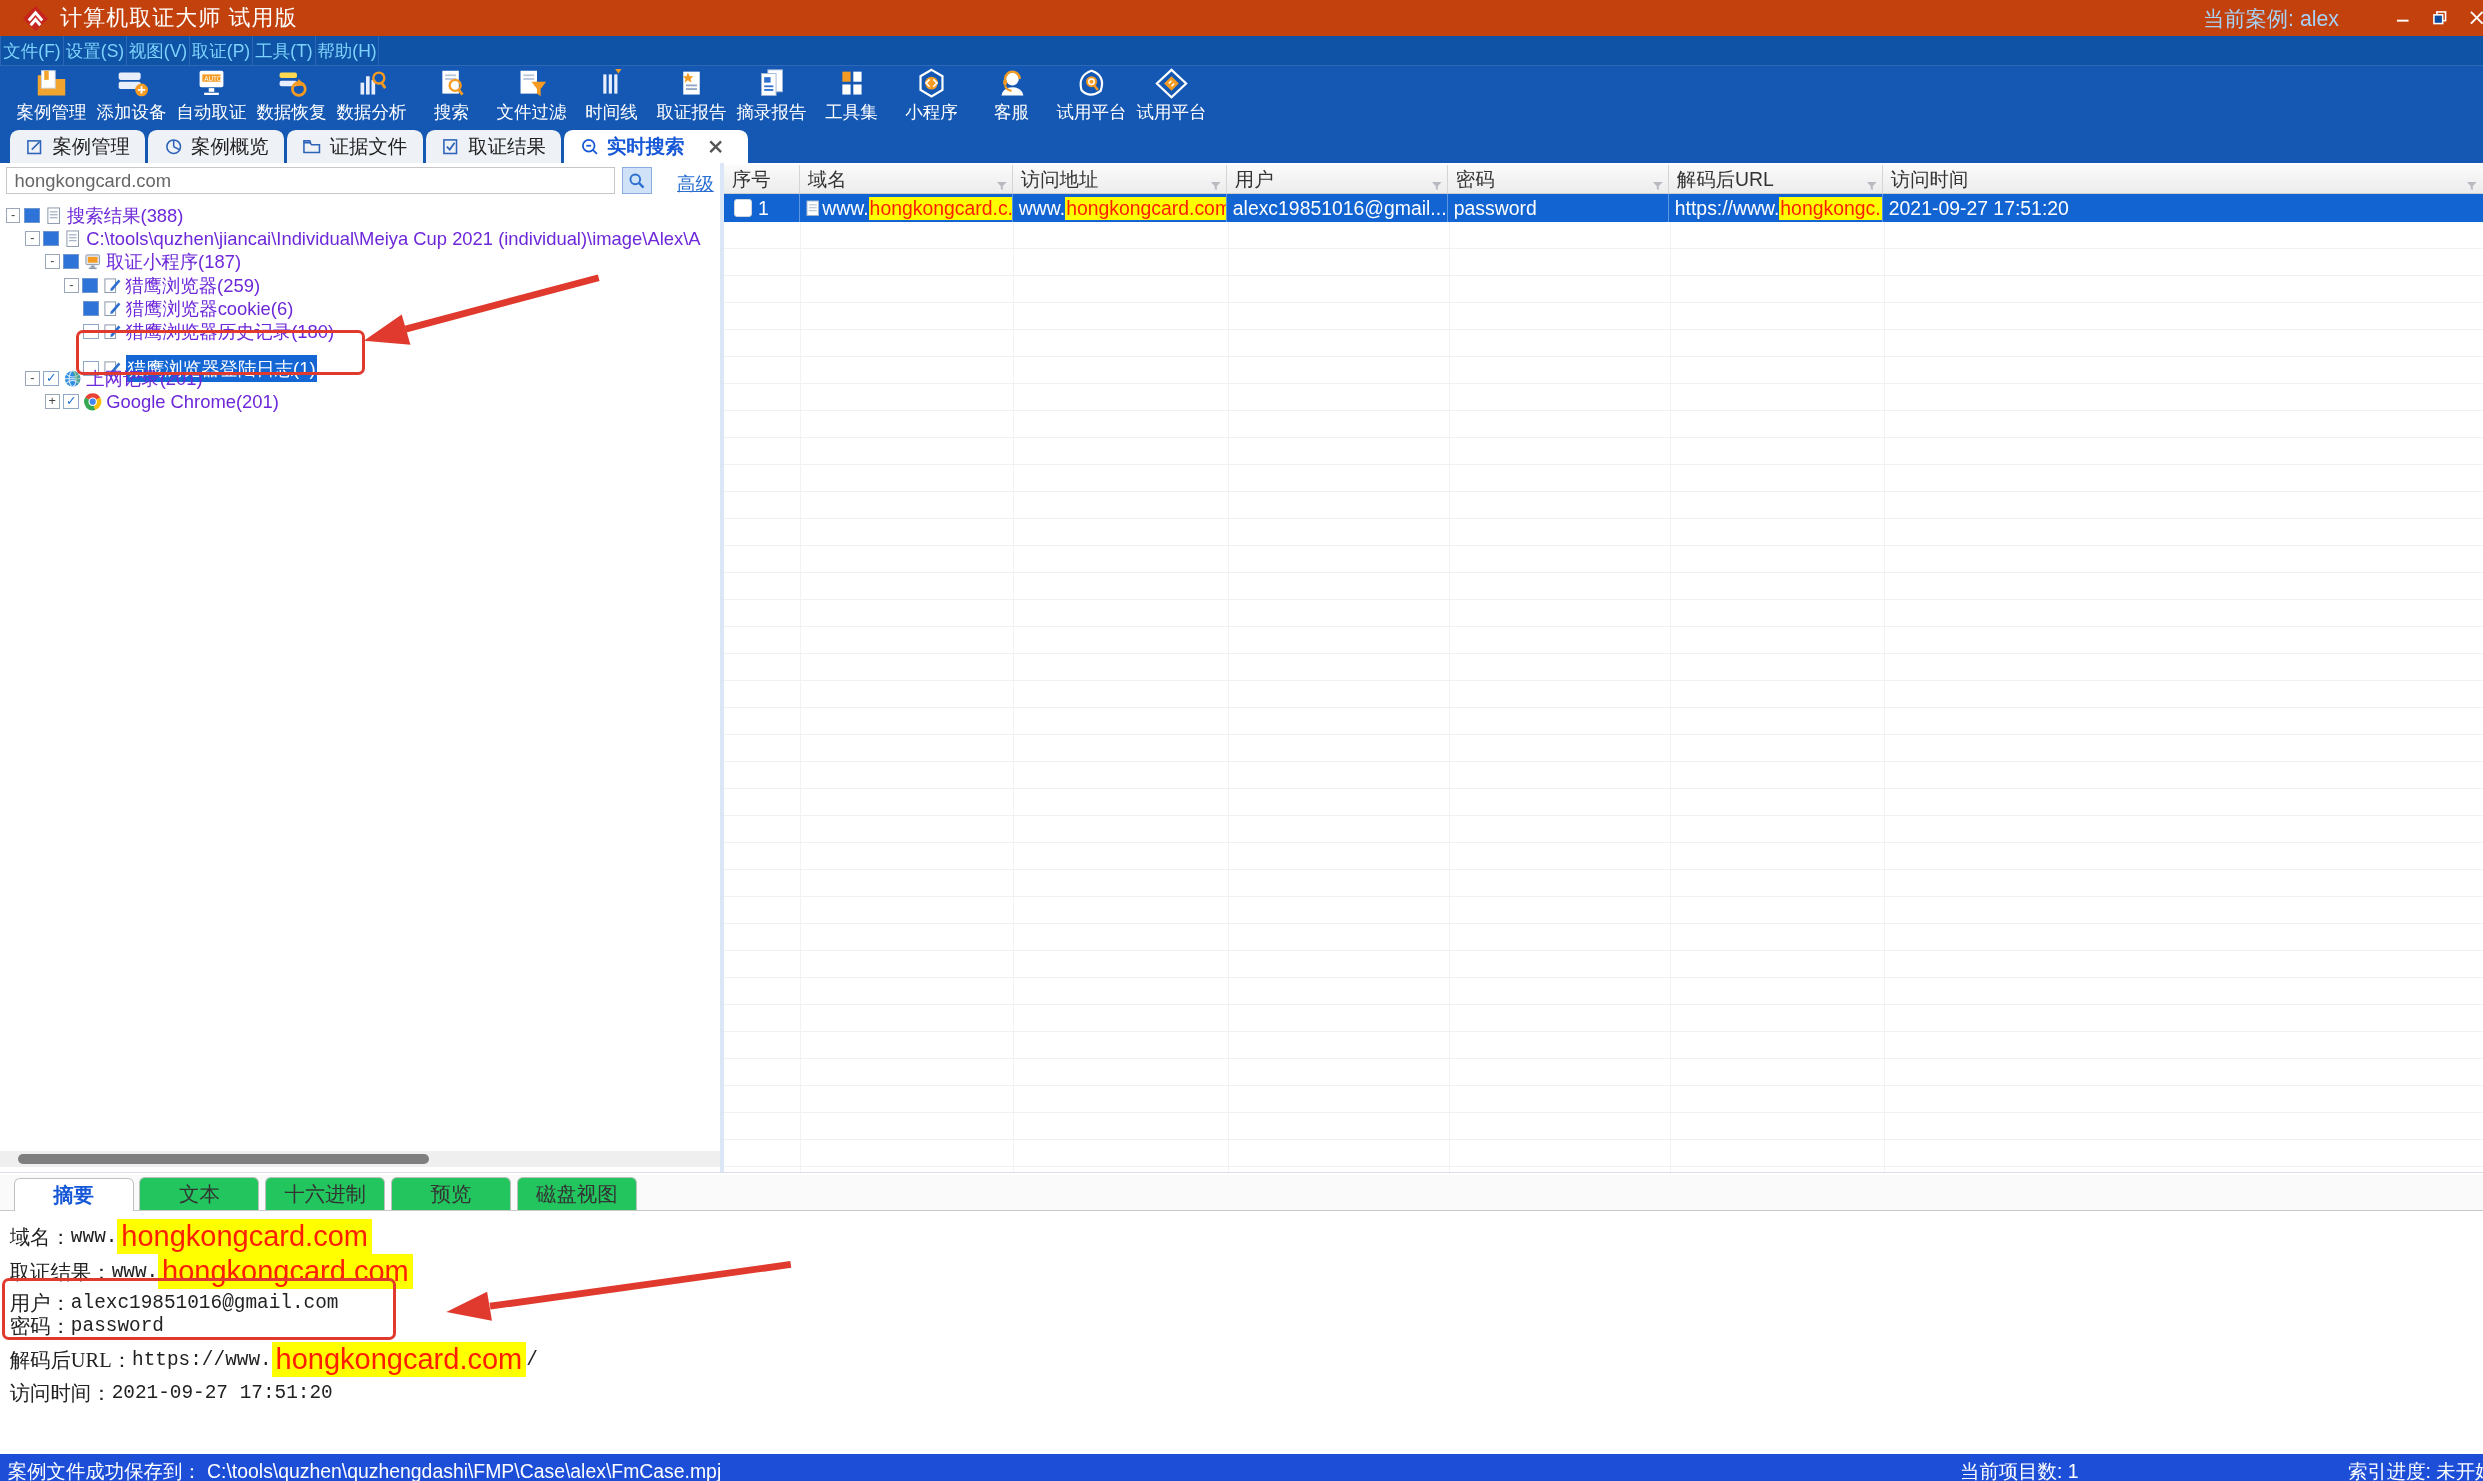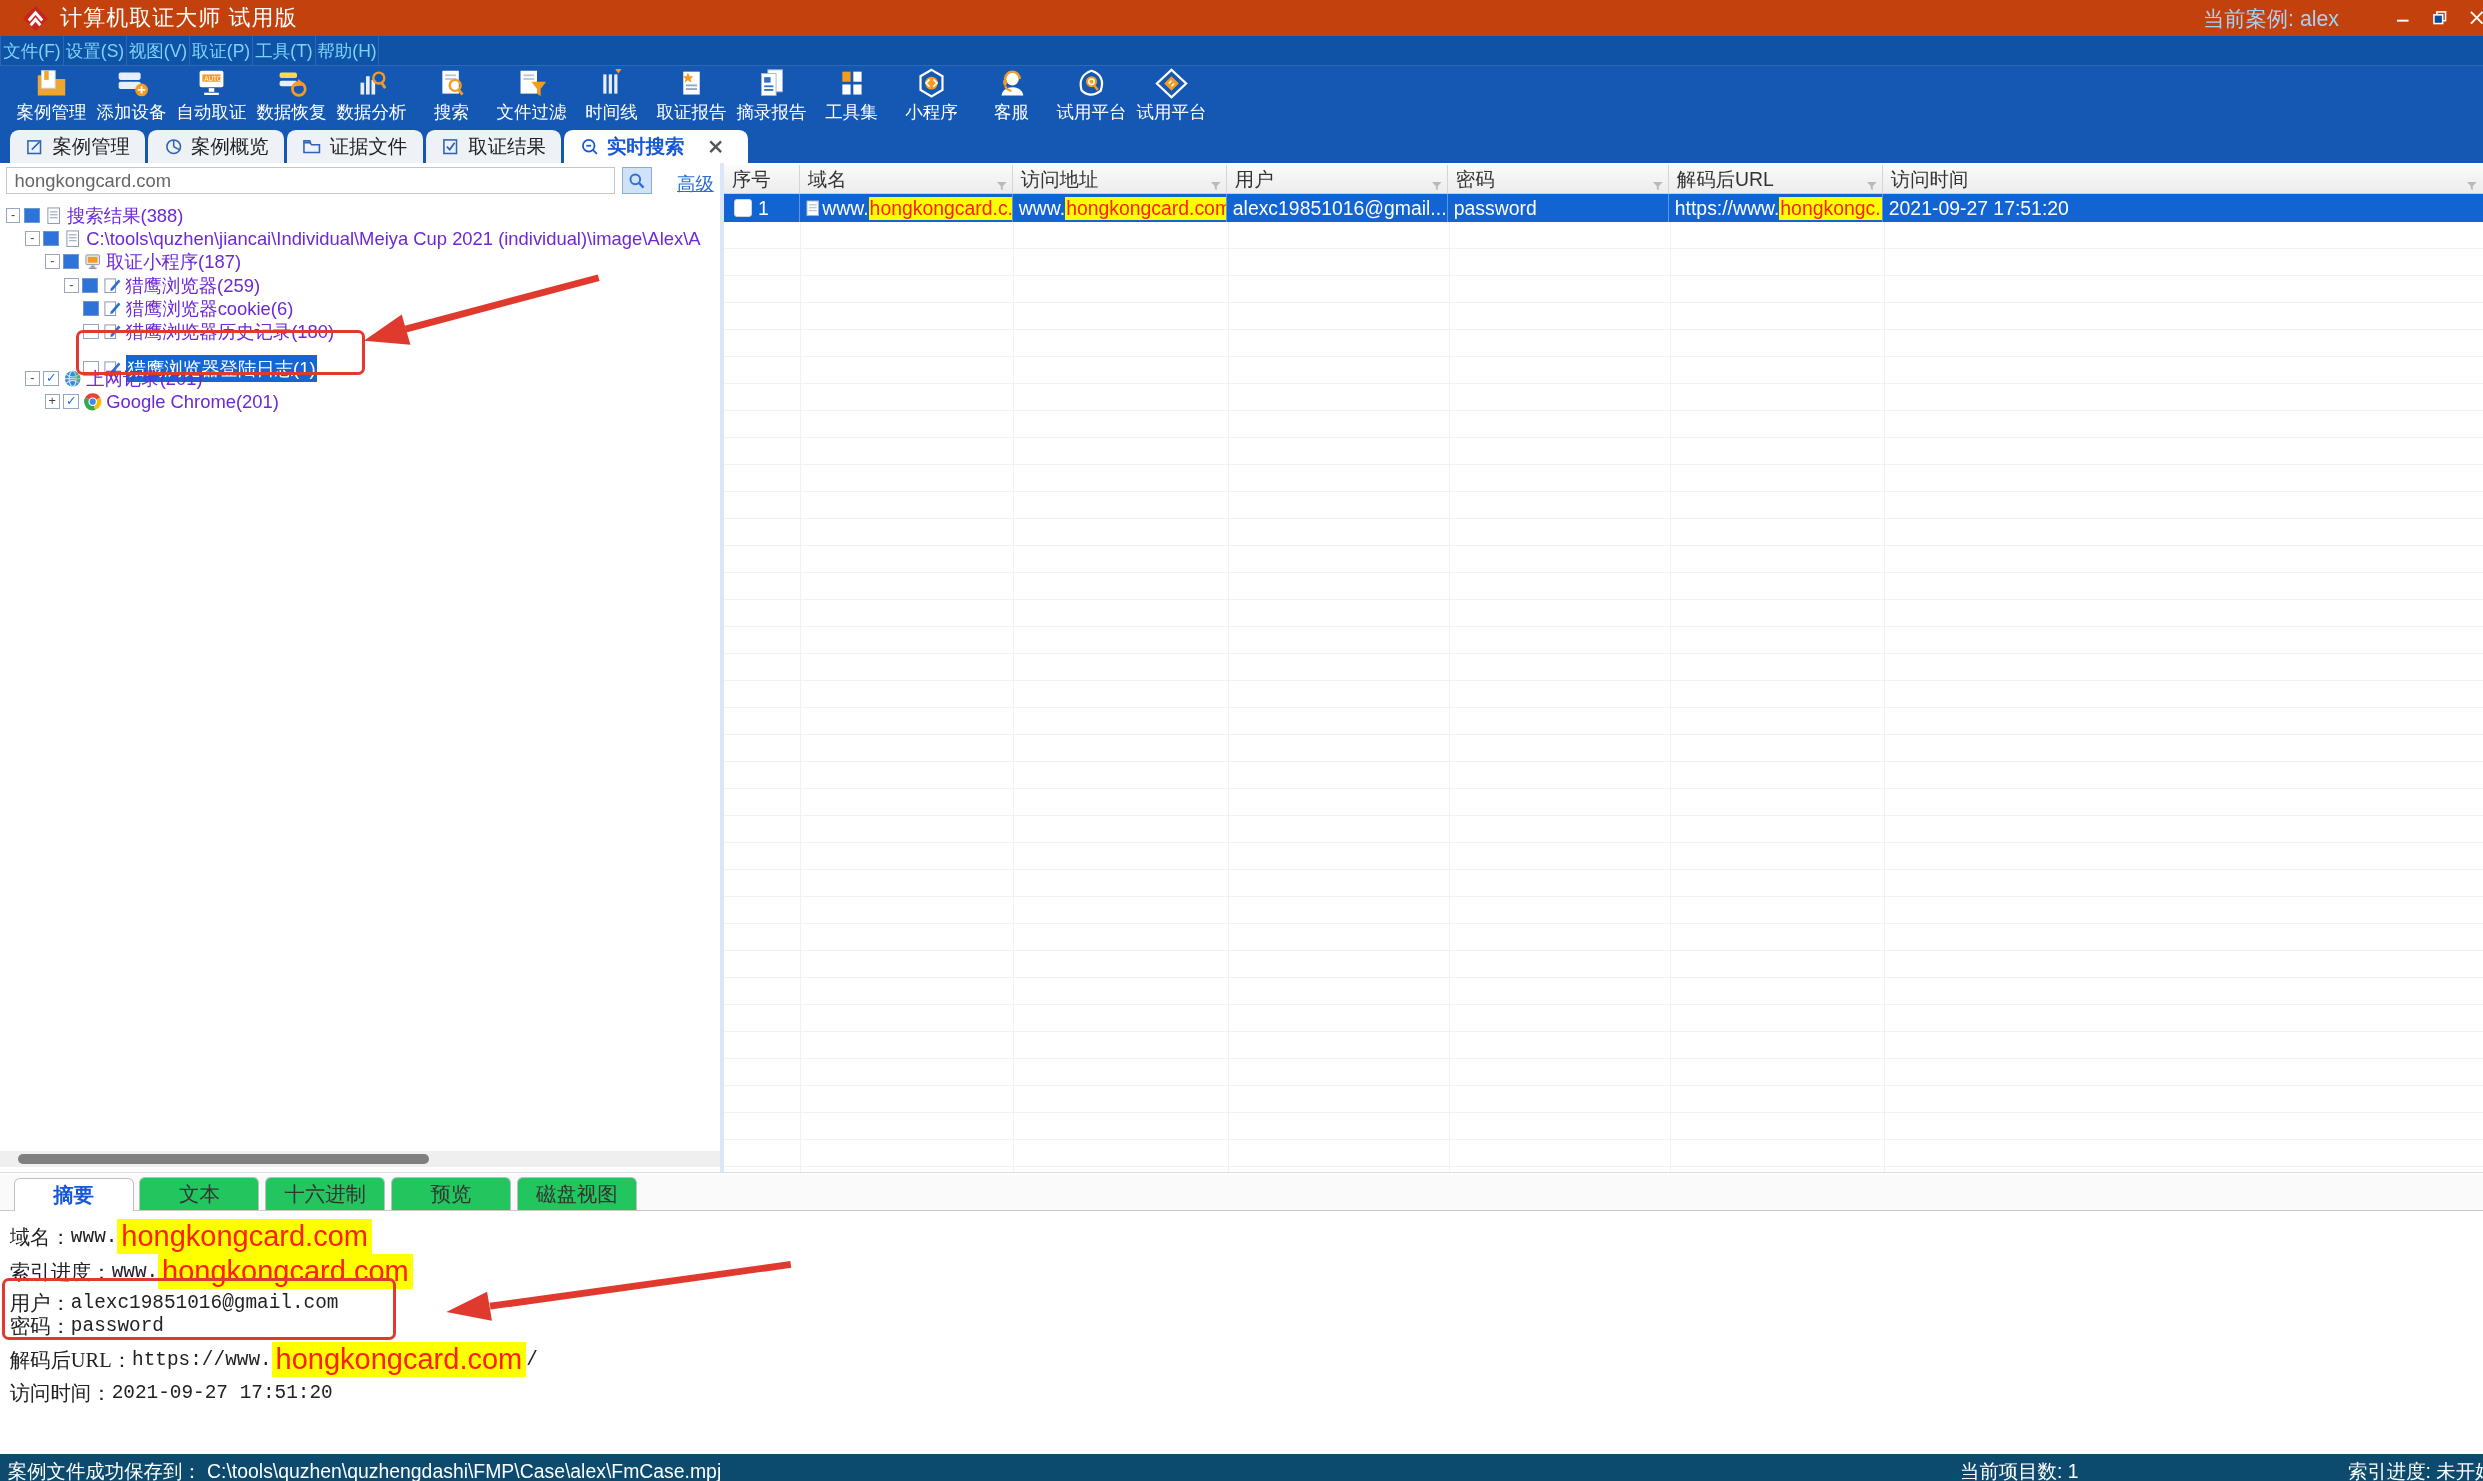--- a/index.html
+++ b/index.html
@@ -56,21 +56,21 @@
   .hl{background:#ffff00;color:#ff1f00;padding:0 1px;}
   
   .botline{left:0;top:1172px;width:2483px;height:1px;background:#d9dee6;}
   .btabs{left:0;top:1175px;width:2483px;height:36px;background:#fafafa;border-bottom:1px solid #c9c9c9;box-sizing:border-box;display:flex;align-items:flex-end;padding-left:13.6px;}
   .btab{height:32px;min-width:83px;padding:0 17.5px;background:#22c55e;border:1px solid #bfbfbf;border-bottom:none;border-radius:5.8px 5.8px 0 0;margin-right:5.8px;display:flex;align-items:center;justify-content:center;font-size:20.4px;color:#333;cursor:pointer;}
   .btab.active{background:#fff;color:#1557d6;font-weight:bold;position:relative;top:1px;text-align:center;}
   .sum{left:9.7px;font-family:"Liberation Serif","DejaVu Serif",serif;font-size:20.4px;color:#222;white-space:nowrap;display:flex;align-items:center;}
   .sum .mono{font-family:"Liberation Mono","DejaVu Sans Mono",monospace;font-size:19.4px;}
   .sum .bighl{background:#ffff00;color:#ff1f00;font-size:29px;padding:1px 3.9px;font-family:"Liberation Sans","DejaVu Sans",sans-serif;}
   
-  .statusbar{left:0;top:1454px;width:2483px;height:28px;background:#0c4a6e;color:#fff;font-size:19.4px;}
+  .statusbar{left:0;top:1454px;width:2483px;height:28px;background:#1d4ed8;color:#fff;font-size:19.4px;}
   .statusbar .s-left{position:absolute;left:7.8px;top:3.9px;white-space:nowrap;}
   .statusbar .s-mid{position:absolute;left:1960px;top:3.9px;white-space:nowrap;}
   .statusbar .s-right{position:absolute;left:2348px;top:3.9px;white-space:nowrap;overflow:hidden;width:135px;}
   
   .annbox{border:3.9px solid #e0392e;border-radius:6.8px;pointer-events:none;}
   .annsvg{left:0;top:0;pointer-events:none;}
 </style>
 </head>
 <body>
 
@@ -513,21 +513,21 @@
     <div class="btab">磁盘视图</div>
   </div>
 
   <div class="abs sum" style="top:1219px;height:35px">
     <span>域名：</span>
       <span class="mono">www.</span>
       <span class="bighl">hongkongcard.com</span>
       <span class="mono"></span>
   </div>
   <div class="abs sum" style="top:1254px;height:35px">
-    <span>索引进度：</span>
+    <span>取证结果：</span>
       <span class="mono">www.</span>
       <span class="bighl">hongkongcard.com</span>
       <span class="mono"></span>
   </div>
   <div class="abs sum" style="top:1291px;height:23px">
     <span>用户：</span>
       <span class="mono">alexc19851016@gmail.com</span>
   </div>
   <div class="abs sum" style="top:1314px;height:23px">
     <span>密码：</span>

